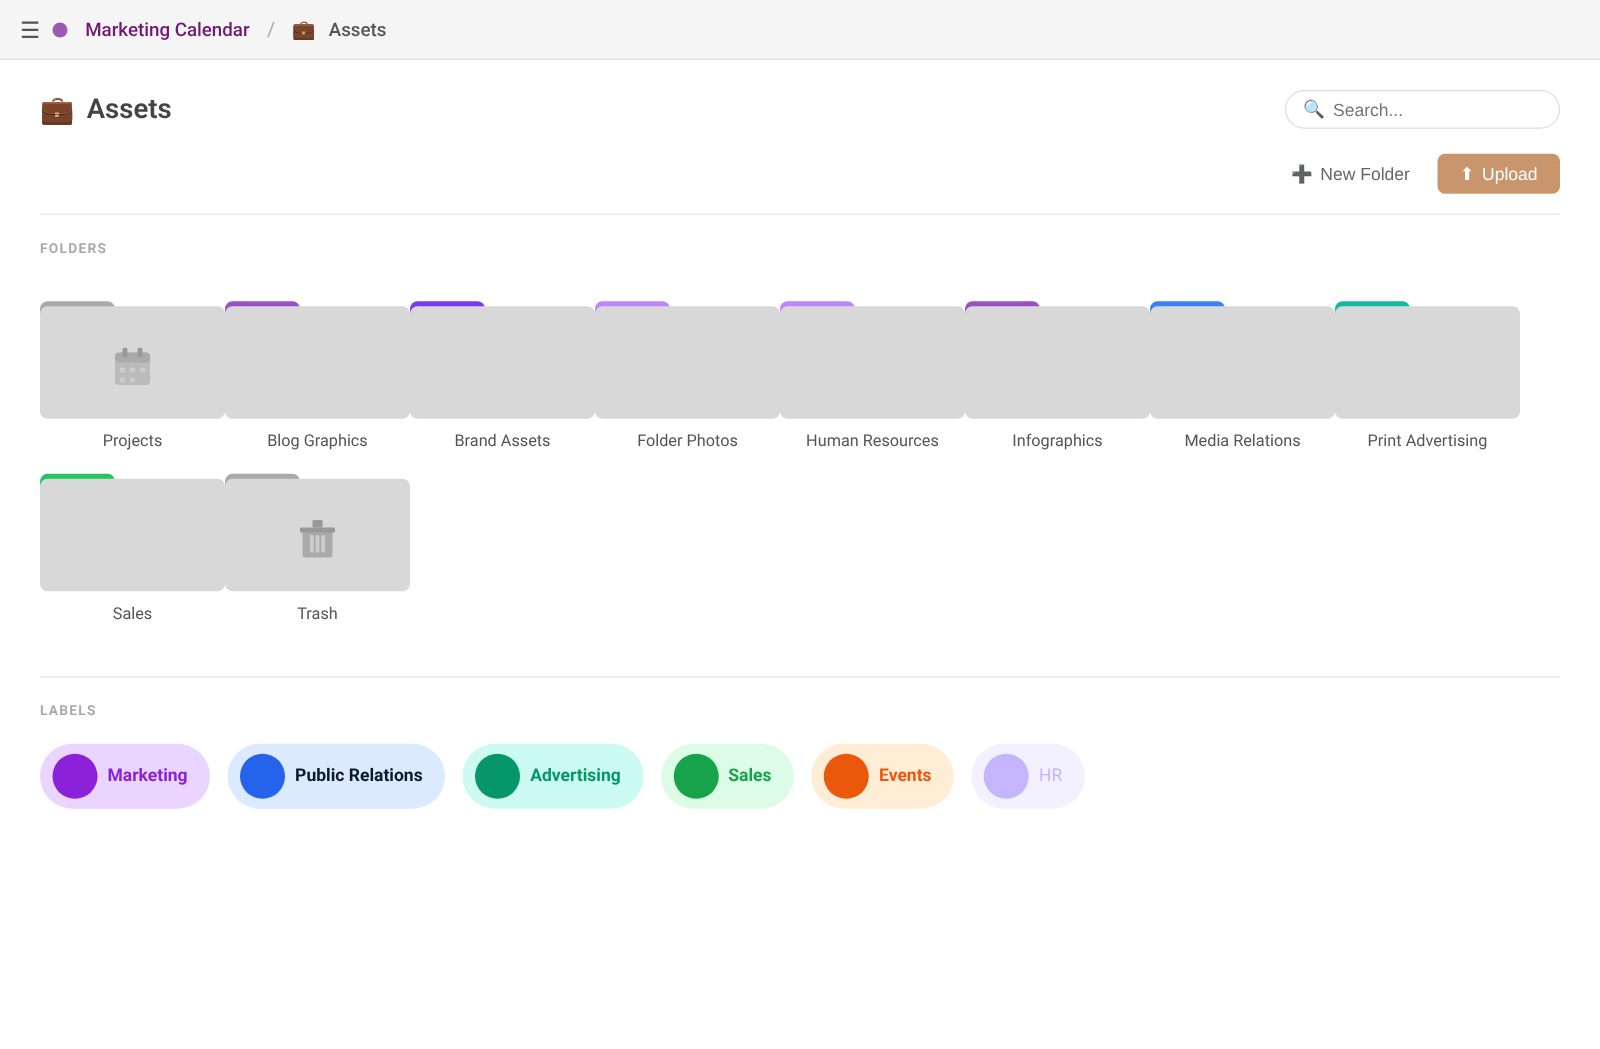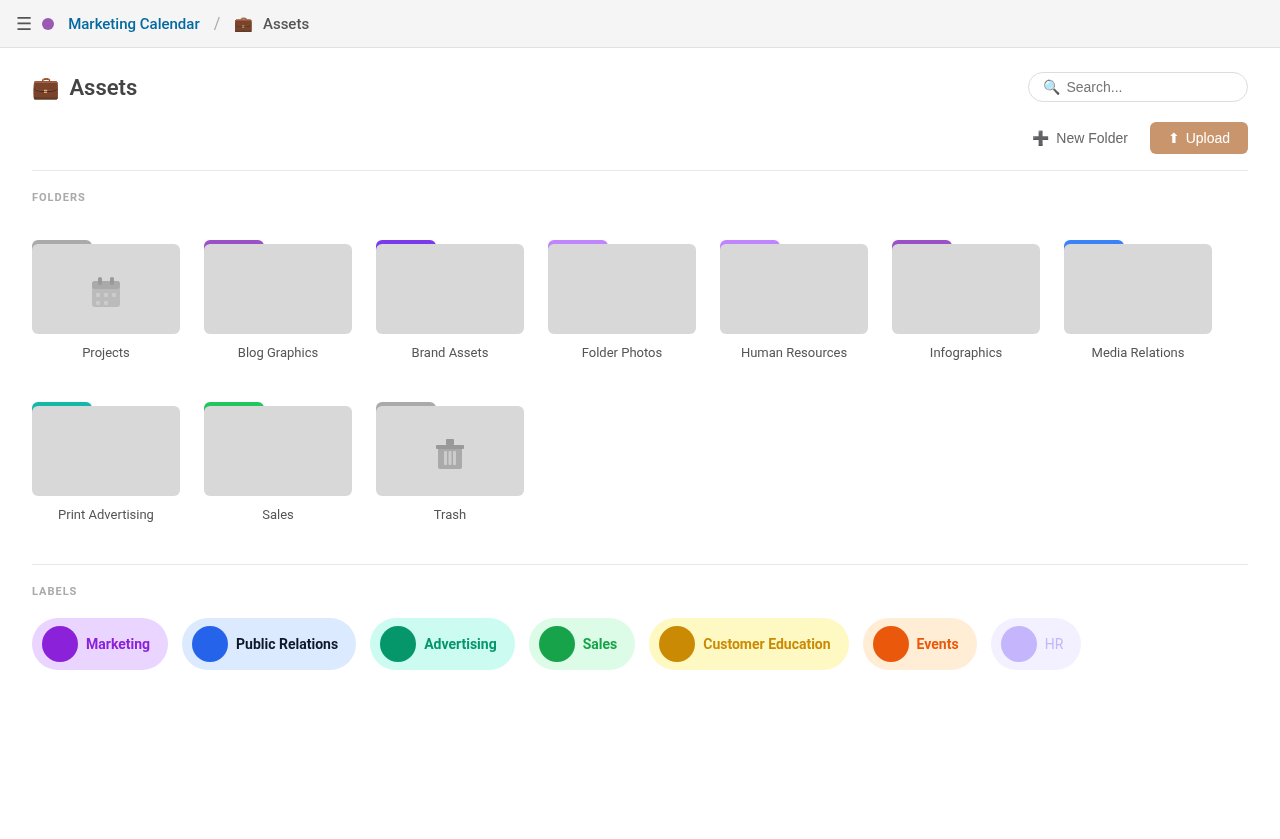--- a/index.html
+++ b/index.html
@@ -10,21 +10,21 @@
       background: #f5f5f5;
       border-bottom: 1px solid #e0e0e0;
       height: 48px;
       display: flex;
       align-items: center;
       padding: 0 16px;
       gap: 10px;
     }
     .topbar-menu-icon { color: #555; font-size: 18px; cursor: pointer; }
     .topbar-dot { width: 12px; height: 12px; border-radius: 50%; background: #9b59b6; display: inline-block; margin-right: 4px; }
-    .topbar-title { font-size: 15px; color: #0369a1; font-weight: 500; display: flex; align-items: center; gap: 6px; }
+    .topbar-title { font-size: 15px; color: #701a75; font-weight: 500; display: flex; align-items: center; gap: 6px; }
     .topbar-sep { color: #aaa; margin: 0 4px; }
     .topbar-assets { display: flex; align-items: center; gap: 6px; font-size: 15px; color: #555; font-weight: 500; }
     .briefcase-icon { font-size: 15px; color: #666; }
 
     
     .main {
       background: #fff;
       min-height: calc(100vh - 48px);
       padding: 24px 32px;
     }
@@ -105,21 +105,20 @@
       letter-spacing: 1px;
       color: #aaa;
       text-transform: uppercase;
       margin-bottom: 20px;
     }
 
     
     .folder-grid {
       display: flex;
       flex-wrap: wrap;
-      gap: 24px;
       margin-bottom: 40px;
     }
 
     .folder-item {
       display: flex;
       flex-direction: column;
       align-items: center;
       width: 148px;
       cursor: pointer;
     }
@@ -350,24 +349,20 @@
           <span style="color: #0f172a; font-weight: 700;">Public Relations</span>
         </div>
         <div class="label-item" style="background: rgb(204, 251, 241);">
           <div class="label-dot" style="background: rgb(5, 150, 105);"></div>
           <span style="color: rgb(5, 150, 105); font-weight: 700;">Advertising</span>
         </div>
         <div class="label-item" style="background: rgb(220, 252, 231);">
           <div class="label-dot" style="background: rgb(22, 163, 74);"></div>
           <span style="color: rgb(22, 163, 74); font-weight: 700;">Sales</span>
         </div>
-        <div class="label-item" style="background: rgb(254, 249, 195);">
-          <div class="label-dot" style="background: rgb(202, 138, 4);"></div>
-          <span style="color: rgb(202, 138, 4); font-weight: 700;">Customer Education</span>
-        </div>
         <div class="label-item" style="background: rgb(255, 237, 213);">
           <div class="label-dot" style="background: rgb(234, 88, 12);"></div>
           <span style="color: rgb(234, 88, 12); font-weight: 700;">Events</span>
         </div>
         <div class="label-item" style="background: rgb(243, 240, 255);">
           <div class="label-dot" style="background: rgb(196, 181, 253);"></div>
           <span style="color: rgb(196, 181, 253); font-weight: 400;">HR</span>
         </div>
       </div>
   </div>

